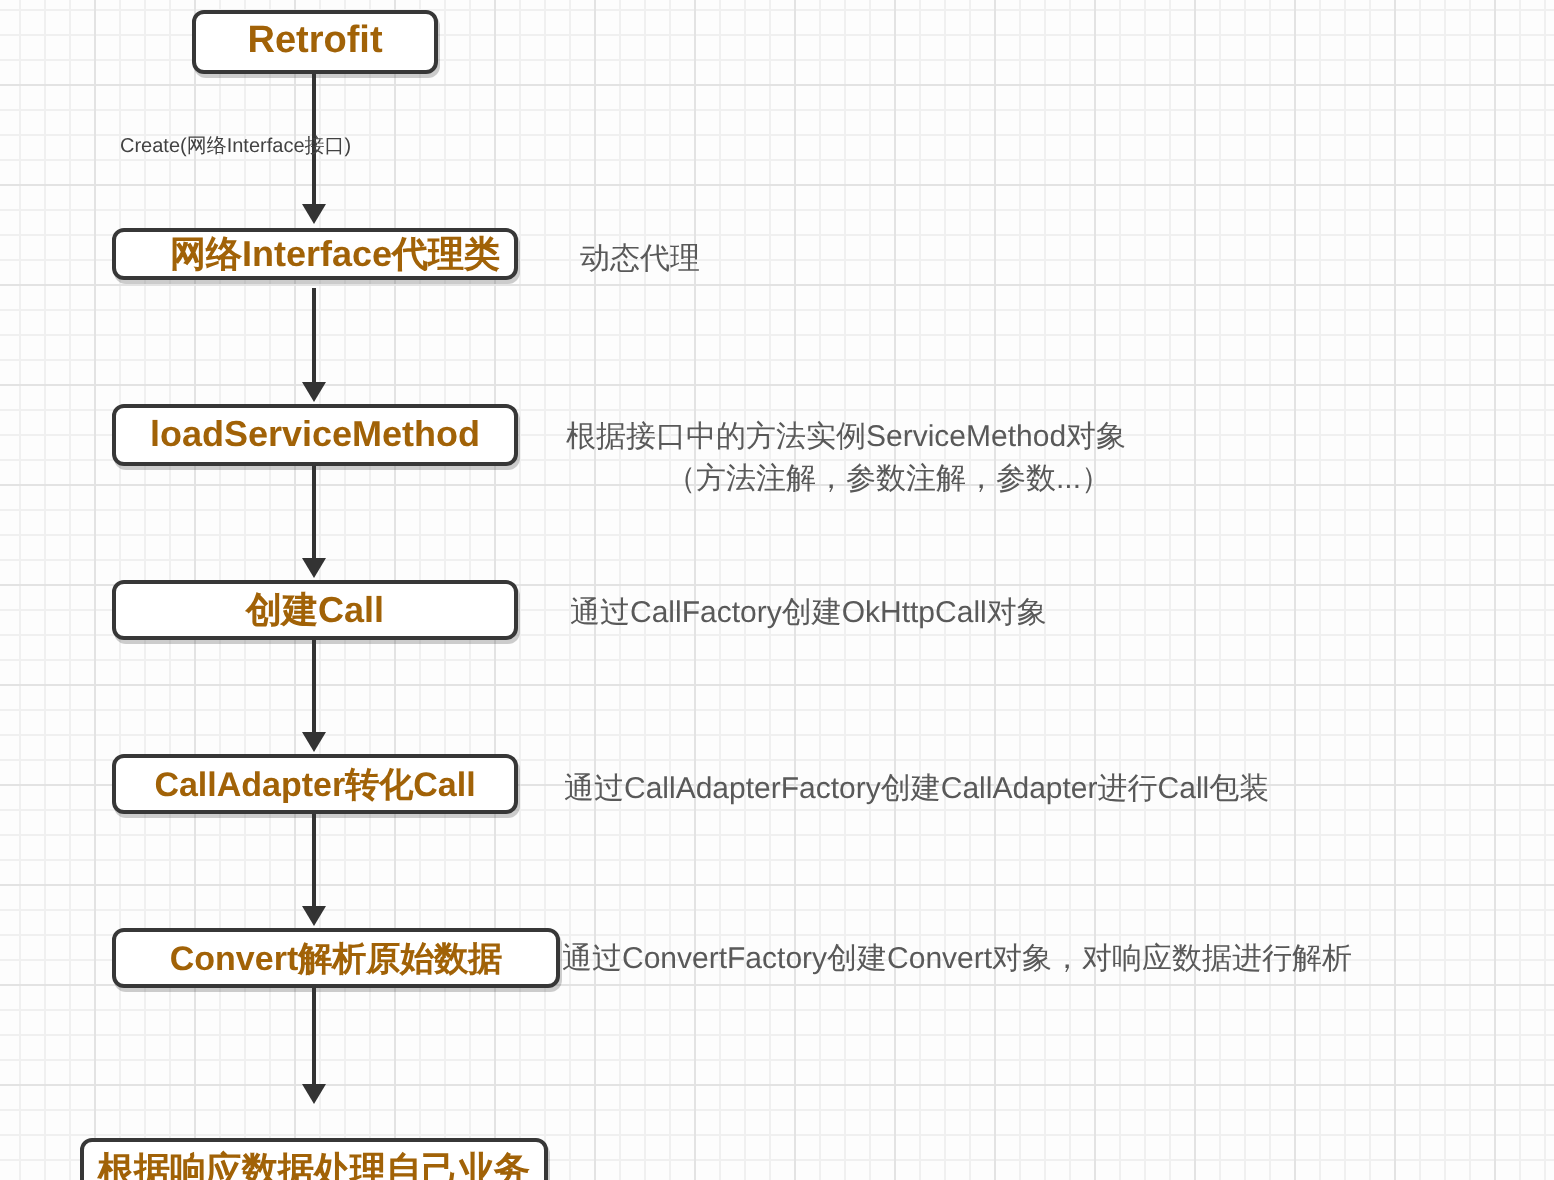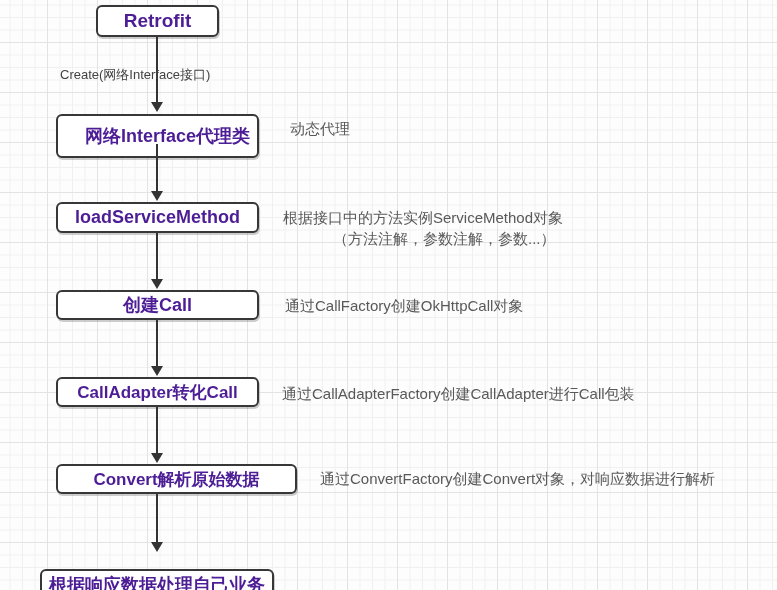--- a/index.html
+++ b/index.html
@@ -24,31 +24,31 @@
     position: absolute;
     background: #ffffff;
     border: 2px solid #373737;
     border-radius: 6px;
     box-shadow: 1px 2px 0 rgba(60,60,60,0.25);
     display: flex;
     align-items: center;
     justify-content: center;
     font-weight: bold;
     font-size: 18px;
-    color: #4c1d95;
+    color: #a16207;
     white-space: nowrap;
     text-align: right;
   }
 
   .box-retrofit   { left: 96px;  top: 5px;   width: 123px; height: 32px; font-size: 19px; }
-  .box-proxy      { left: 56px;  top: 114px; width: 203px; height: 44px; padding-left: 20px; }
+  .box-proxy      { left: 56px;  top: 114px; width: 203px; height: 26px; padding-left: 20px; }
   .box-load       { left: 56px;  top: 202px; width: 203px; height: 31px; }
   .box-createcall { left: 56px;  top: 290px; width: 203px; height: 30px; }
   .box-adapter    { left: 56px;  top: 377px; width: 203px; height: 30px; font-size: 17px; }
-  .box-convert    { left: 56px;  top: 464px; width: 241px; height: 30px; font-size: 17px; }
+  .box-convert    { left: 56px;  top: 464px; width: 224px; height: 30px; font-size: 17px; }
   .box-business   { left: 40px;  top: 553px; width: 234px; height: 32px; margin-top: 16px; }
 
   .arrow { position: absolute; left: 151px; width: 12px; }
   .arrow .line { position: absolute; left: 5px; top: 0; bottom: 7px; width: 2px; background: #333333; }
   .arrow .head {
     position: absolute; bottom: 0; left: 0;
     width: 0; height: 0;
     border-left: 6px solid transparent;
     border-right: 6px solid transparent;
     border-top: 10px solid #333333;
@@ -56,38 +56,38 @@
   .arrow-1 { top: 37px;  height: 75px; }
   .arrow-2 { top: 144px; height: 57px; }
   .arrow-3 { top: 233px; height: 56px; }
   .arrow-4 { top: 320px; height: 56px; }
   .arrow-5 { top: 407px; height: 56px; }
   .arrow-6 { top: 494px; height: 58px; }
 
   .edge-label {
     position: absolute;
     left: 60px; top: 66px;
-    font-size: 13px;
+    font-size: 10px;
     color: #424242;
     white-space: nowrap;
   }
 
   .note {
     position: absolute;
     font-size: 15px;
     color: #595959;
     white-space: nowrap;
   }
   .note-proxy      { left: 290px; top: 120px; }
   .note-load-1     { left: 283px; top: 209px; }
   .note-load-2     { left: 333px; top: 230px; text-align: center; }
   .note-createcall { left: 285px; top: 297px; }
   .note-adapter-1  { left: 282px; top: 385px; }
   .note-adapter-2  { left: 355px; top: 407px; }
-  .note-convert    { left: 281px; top: 470px; margin-left: 39px; }
+  .note-convert    { left: 281px; top: 470px; }
 </style>
 </head>
 <body>
 
 <div class="canvas">
 
   <div class="box box-retrofit">Retrofit</div>
 
   <div class="box box-proxy">网络Interface代理类</div>
 

